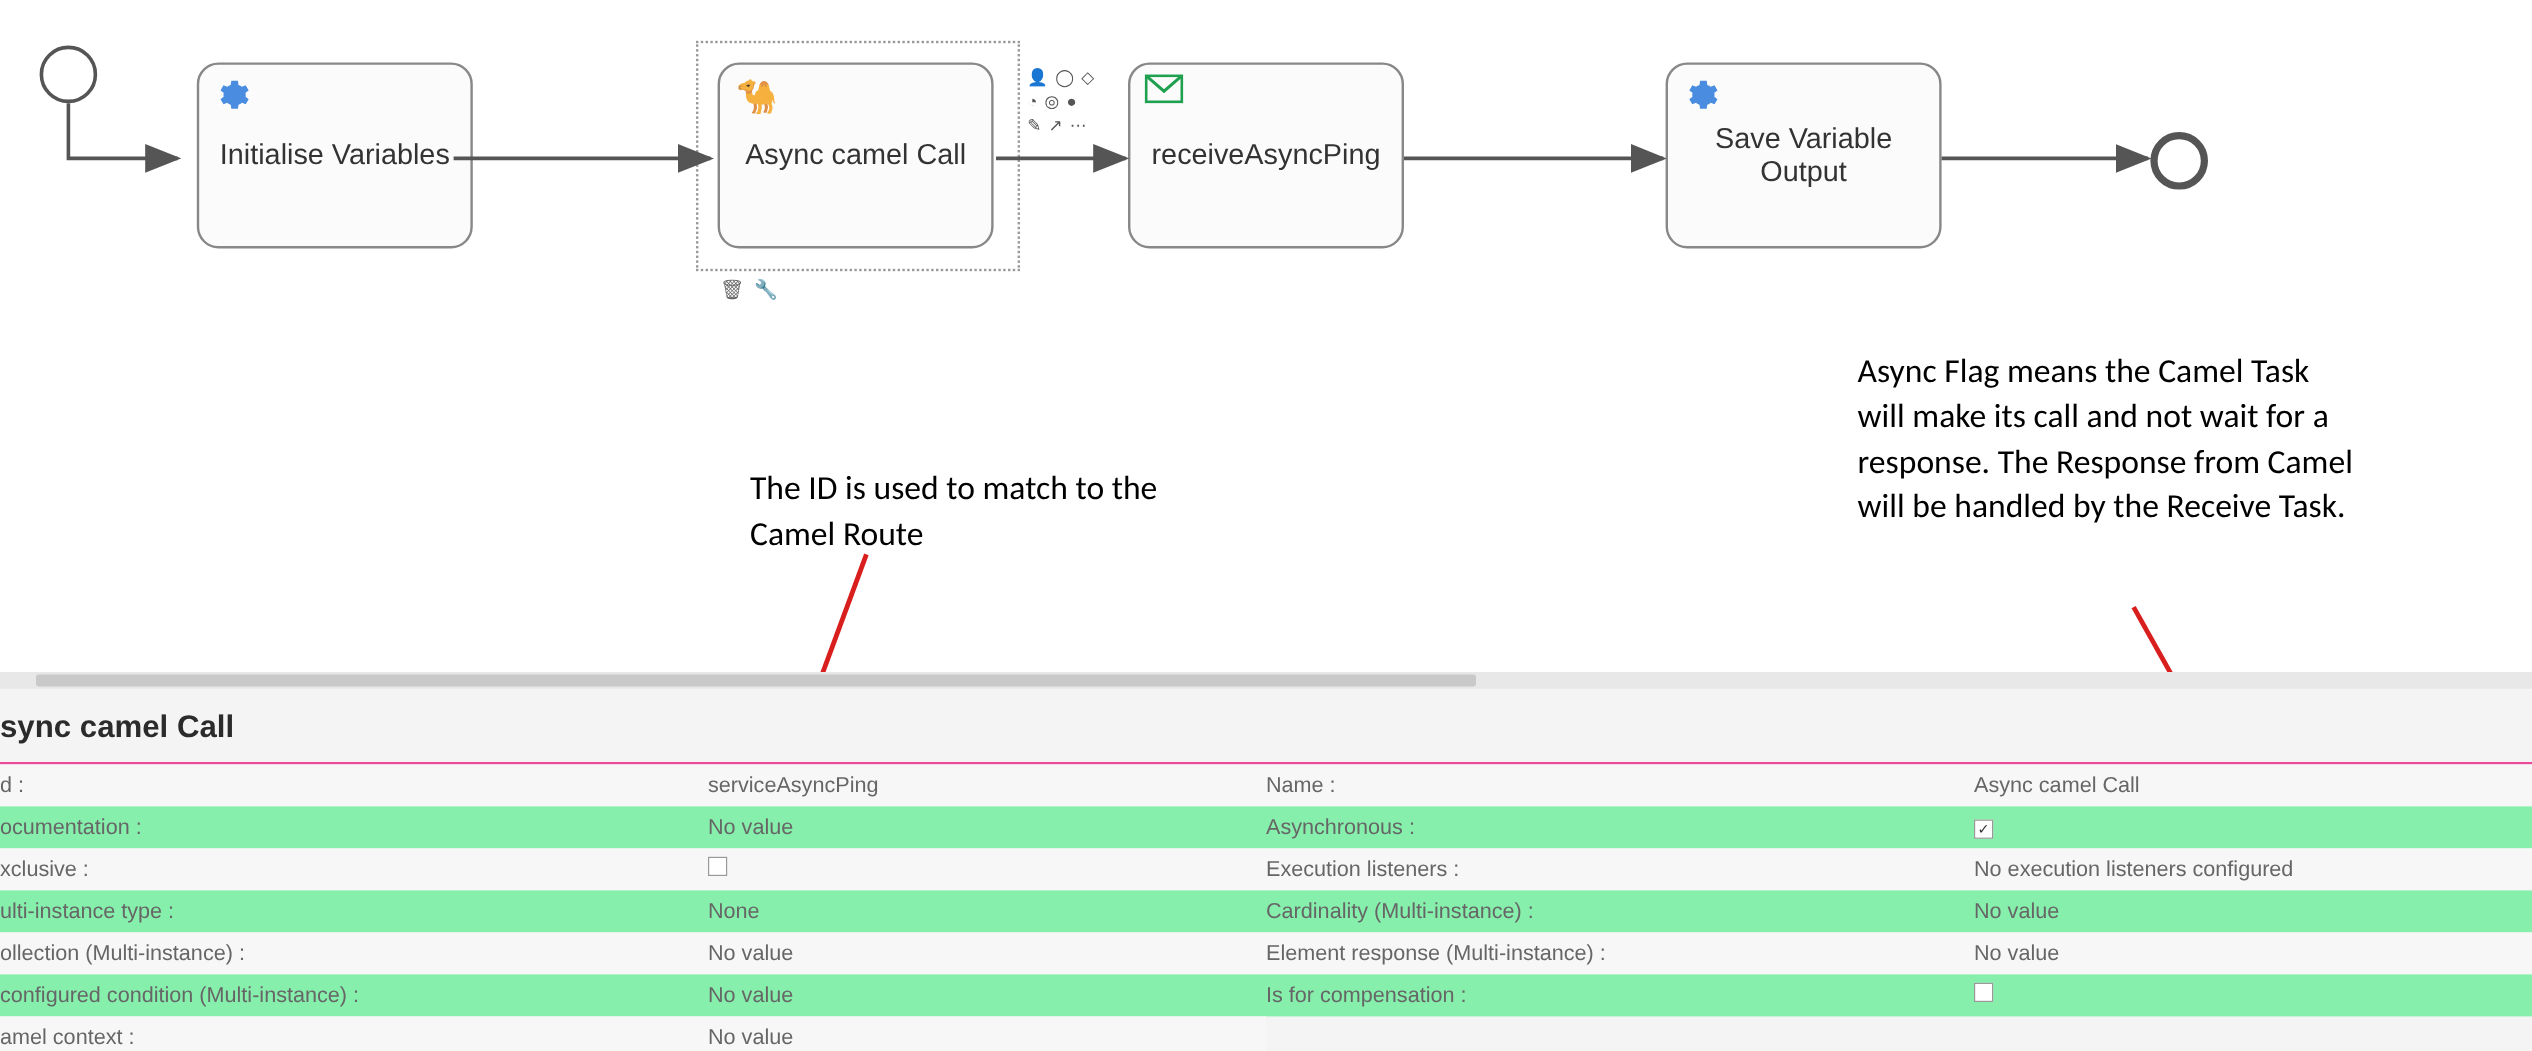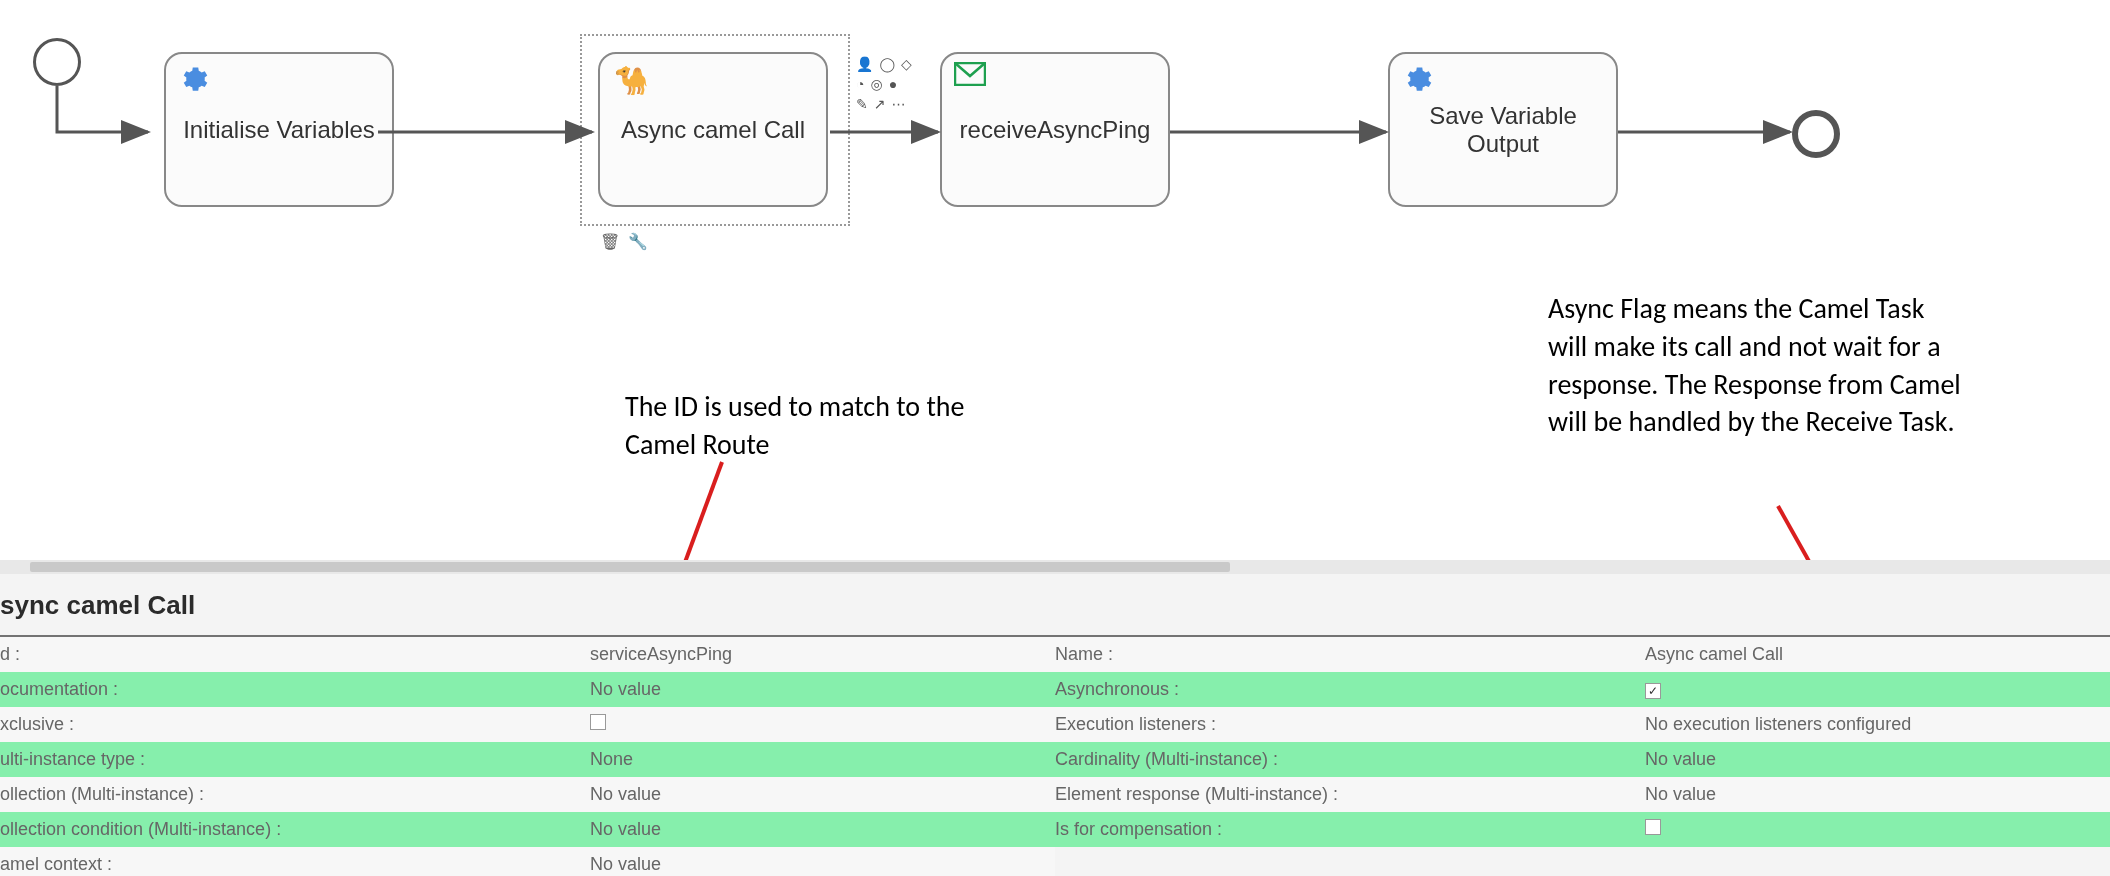--- a/index.html
+++ b/index.html
@@ -156,21 +156,21 @@
   width: 1200px;
   background: #c9c9c9;
   border-radius: 2px;
 }
 
 .panel-header {
   font-size: 26px;
   font-weight: bold;
   color: #2b2b2b;
   padding: 16px 0 14px 0;
-  border-bottom: 2px solid #737373;
+  border-bottom: 2px solid #ec4899;
 }
 
 .props-grid {
   display: flex;
   width: 100%;
 }
 
 .props-col {
   flex: 1;
   min-width: 0;
@@ -356,21 +356,21 @@
         </div>
         <div class="prop-row even">
           <div class="prop-label">ulti-instance type :</div>
           <div class="prop-value">None</div>
         </div>
         <div class="prop-row odd">
           <div class="prop-label">ollection (Multi-instance) :</div>
           <div class="prop-value">No value</div>
         </div>
         <div class="prop-row even">
-          <div class="prop-label">ollection condition (Multi-instance) :</div>
+          <div class="prop-label">configured condition (Multi-instance) :</div>
           <div class="prop-value">No value</div>
         </div>
         <div class="prop-row odd">
           <div class="prop-label">amel context :</div>
           <div class="prop-value">No value</div>
         </div>
       </div>
     <div class="props-col" id="props-right">
         <div class="prop-row odd">
           <div class="prop-label">Name :</div>

